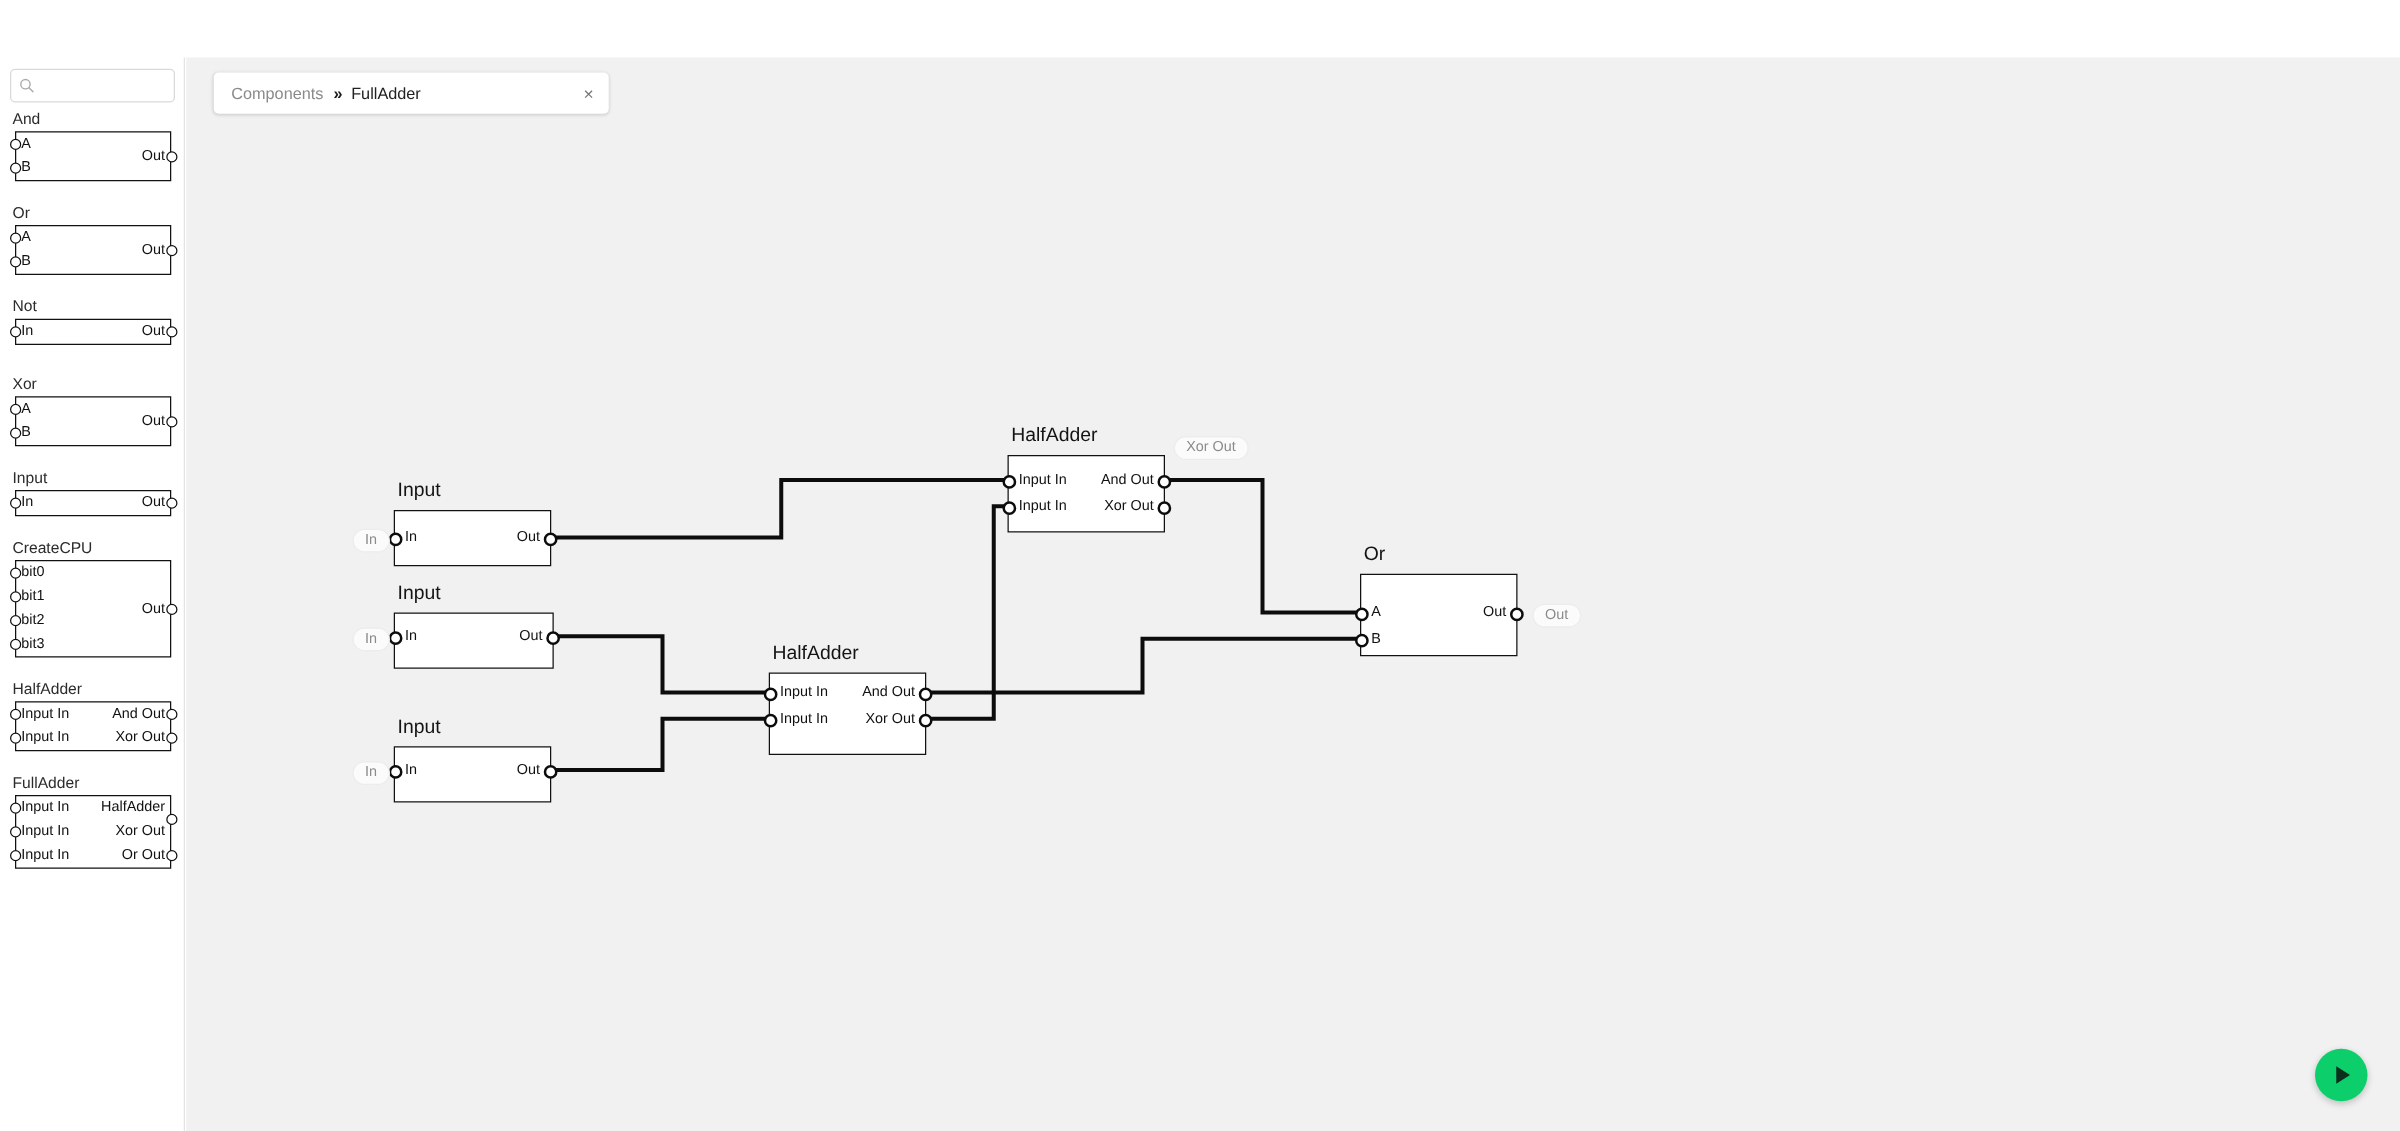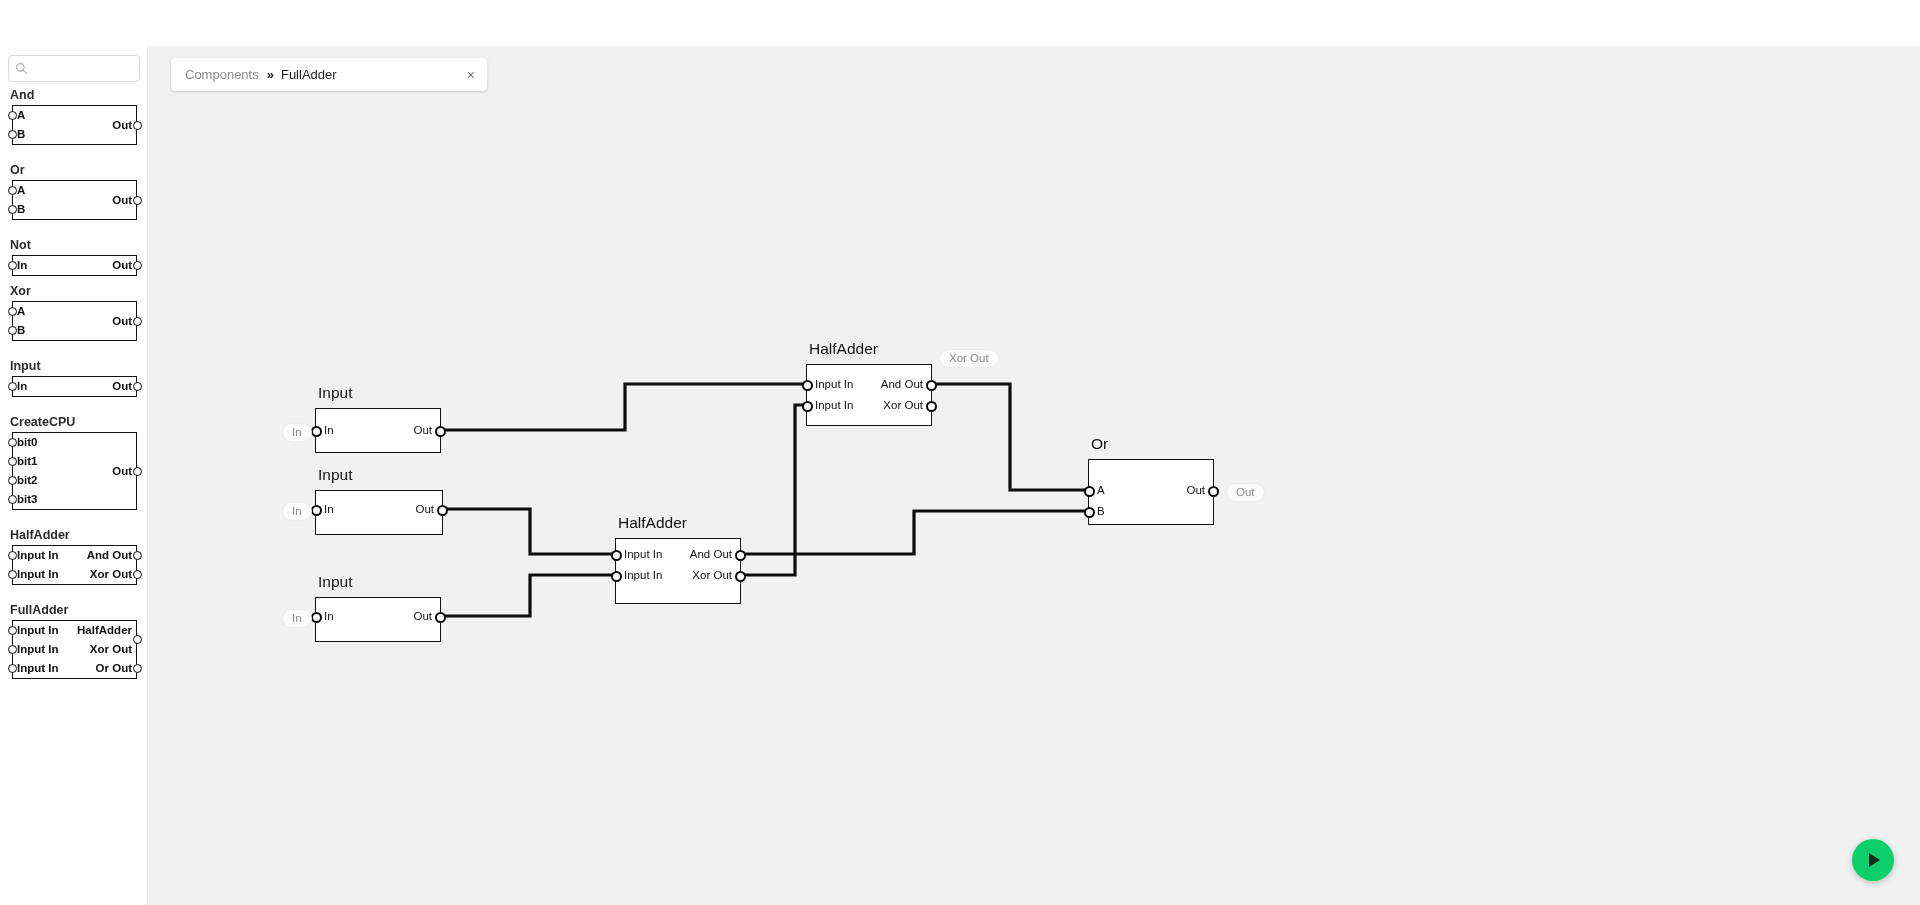--- a/index.html
+++ b/index.html
@@ -42,21 +42,21 @@
     padding: 0 6px;
   }
   .search-box .mag { width: 13px; height: 13px; flex: 0 0 auto; opacity: .55; }
   .search-box input {
     border: 0; outline: 0; background: transparent;
     font-family: "Liberation Sans", sans-serif;
     font-size: 12px; color: #333; margin-left: 5px; width: 100px;
   }
   .search-box input::placeholder { color: #b0b0b0; }
 
-  .palette { position: absolute; left: 0; top: 42px; width: 132px; font-weight: bold; }
+  .palette { position: absolute; left: 0; top: 42px; width: 132px; }
 
   .pal-item { position: relative; margin-bottom: 2px; }
   .pal-title {
     font-size: 12.5px; color: #2b2b2b; padding-left: 10px;
     margin-bottom: 3px; line-height: 14px;
   }
   .pal-chip {
     position: relative;
     margin-left: 12px;
     width: 125px;
@@ -219,21 +219,21 @@
               </div>
               <div class="pal-row">
                 <span class="pal-pin left"></span>
                 <span class="pin-lbl">B</span>
               </div>
             </div>
             <span class="pal-mid-out">Out</span>
             <span class="pal-mid-pin"></span>
           </div>
         </div>
-        <div class="pal-item" style="margin-bottom: 8px;">
+        <div class="pal-item" style="margin-bottom: 24px;">
           <div class="pal-title">Not</div>
           <div class="pal-chip">
             <div class="pal-rows">
               <div class="pal-row">
                 <span class="pal-pin left"></span>
                 <span class="pin-lbl">In</span>
                 <span class="pin-lbl out">Out</span>
                 <span class="pal-pin right"></span>
               </div>
             </div>

